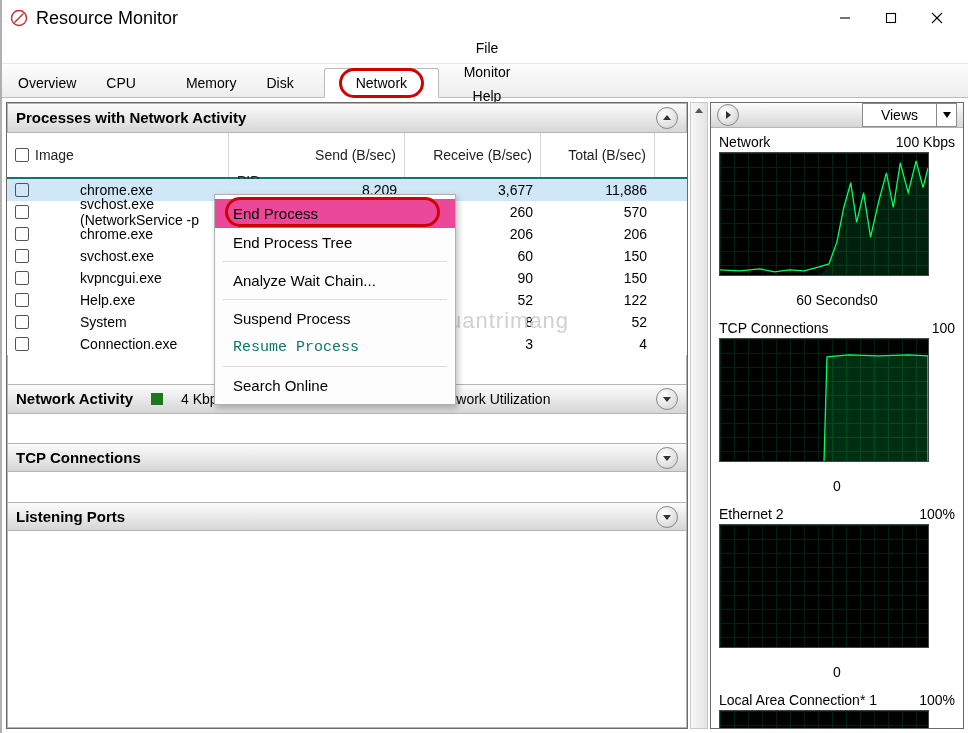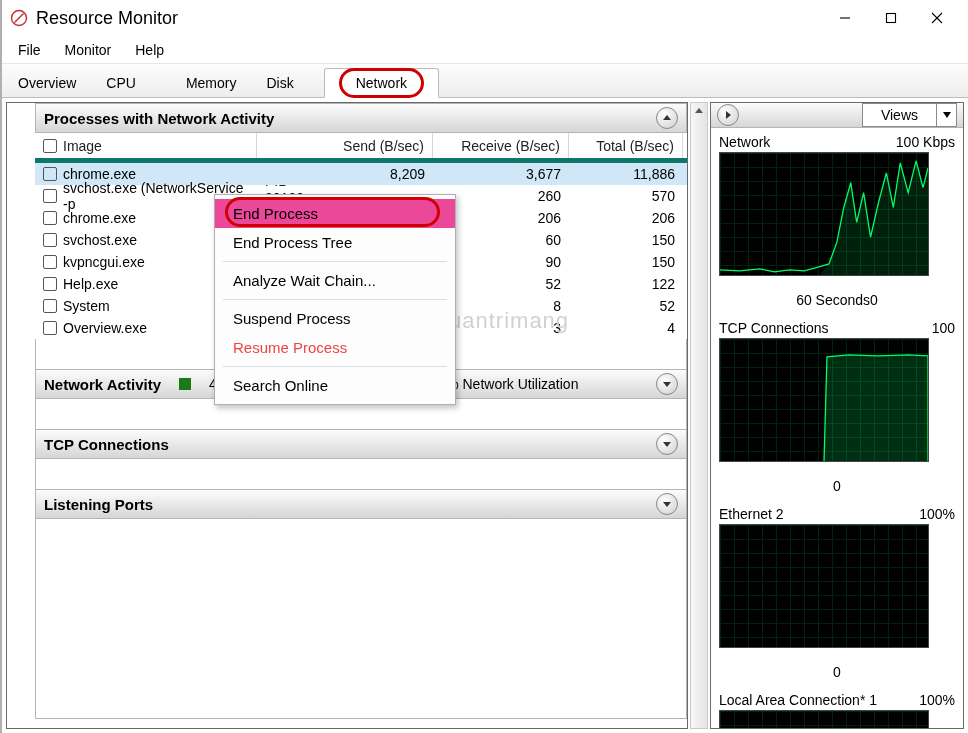--- a/index.html
+++ b/index.html
@@ -7,66 +7,66 @@
   .window-border { border-left:2px solid #b0b0b0; width:968px; height:733px; position:relative; }
 
   
   .titlebar { height:36px; display:flex; align-items:center; padding:0 8px; }
   .titlebar .icon-wrap { width:18px; height:18px; margin-right:8px; }
   .titlebar .title { flex:1; font-size:18px; }
   .titlebar .winbtn { width:46px; height:32px; display:flex; align-items:center; justify-content:center; }
   .titlebar .winbtn svg { width:12px; height:12px; stroke:#000; fill:none; stroke-width:1.1; }
 
   
-  .menubar { height:28px; display:flex; align-items:center; padding-left:4px; border-bottom:1px solid #e6e6e6; }
+  .menubar { height:28px; display:flex; align-items:center; padding-left:4px; border-bottom:1px solid #e6e6e6;flex-direction:column; }
   .menubar .item { padding:4px 12px; font-size:14px; }
 
   
   .tabstrip { height:34px; display:flex; align-items:flex-end; padding-left:2px; background:linear-gradient(#fdfdfd,#ededed); border-bottom:1px solid #bcbcbc; }
   .tabstrip .tab { padding:6px 14px 6px 14px; font-size:14px; margin-right:2px; }
   .tabstrip .tab.active { background:#fff; border:1px solid #bcbcbc; border-bottom:1px solid #fff; border-radius:3px 3px 0 0; position:relative; top:1px; }
   .red-oval { border:3px solid #d00000; border-radius:18px; padding:4px 14px; }
 
   
   .body { display:flex; height:calc(100% - 36px - 28px - 34px); }
-  .left { flex:1; border:1px solid #6a6a6a; margin:4px 0 4px 4px; background:#fff; display:flex; flex-direction:column; overflow:hidden;padding-left:28px; }
+  .left { flex:1; border:1px solid #6a6a6a; margin:4px 0 4px 4px; background:#fff; display:flex; flex-direction:column; overflow:hidden; }
   .scrollbar-v { width:18px; background:linear-gradient(90deg,#f7f7f7,#e4e4e4); border:1px solid #c9c9c9; margin:4px 2px; position:relative; }
   .scrollbar-v .arrowbtn { height:16px; display:flex; align-items:center; justify-content:center; }
   .scrollbar-v .arrowbtn svg{ width:8px;height:8px;fill:#555; }
   .right { width:254px; border:1px solid #6a6a6a; margin:4px 4px 4px 0; background:#fff; display:flex; flex-direction:column; overflow:hidden; }
 
   
   .section-head { height:30px; display:flex; align-items:center; padding:0 8px; background:linear-gradient(#fcfcfc,#d6d6d6); border:1px solid #b4b4b4; margin:0; font-weight:600; font-size:15px; }
   .section-head .grow { flex:1; display:flex; align-items:center; gap:18px; }
   .section-head .chip { width:12px; height:12px; display:inline-block; }
   .section-head .chip.green { background:#1a7a1a; }
   .section-head .chip.blue { background:#1a1a9a; }
   .section-head .stat { font-weight:400; font-size:14px; }
   .round-btn { width:22px; height:22px; border-radius:50%; border:1px solid #888; background:radial-gradient(circle at 35% 30%,#fff,#cfcfcf); display:flex; align-items:center; justify-content:center; }
   .round-btn svg { width:10px; height:10px; fill:#333; }
 
   
   .ptable { display:flex; flex-direction:column; }
-  .ptable .head { display:flex; height:30px; border-bottom:5px solid #0f766e; font-size:14px; }
+  .ptable .head { display:flex; height:46px; border-bottom:2px solid #0f766e; font-size:14px; }
   .ptable .head .cell { border-right:1px solid #d7d7d7; display:flex; align-items:center; padding:0 8px; color:#222; }
   .ptable .row { display:flex; height:22px; font-size:14px; align-items:center; }
   .ptable .row.sel { background:#cfe7f6; }
-  .ptable .row .cell { padding:0 8px; display:flex; align-items:center; }
+  .ptable .row .cell { padding:0 8px; display:flex; align-items:center;gap:45px; }
   .col-img { width:222px; }
   .col-pid { width:60px; justify-content:flex-start;margin-top:48px; }
   .col-send { width:116px; justify-content:flex-end; }
   .col-recv { width:136px; justify-content:flex-end; }
   .col-tot  { width:114px; justify-content:flex-end; }
   .chk { width:14px; height:14px; border:1px solid #555; border-radius:2px; margin-right:6px; flex-shrink:0; }
 
   
   .ctxmenu { position:absolute; left:212px; top:194px; width:242px; background:#fdfdfd; border:1px solid #b0b0b0; box-shadow:2px 3px 6px rgba(0,0,0,.25); padding:4px 0; z-index:50; }
   .ctxmenu .mitem { padding:6px 18px; font-size:15px; }
   .ctxmenu .mitem.hover { background:#ec4899; }
-  .ctxmenu .mitem.disabled { color:#ef4444; }
+  .ctxmenu .mitem.disabled { color:#0f766e;font-family:Liberation Mono, monospace; }
   .ctxmenu .sep { height:1px; background:#dcdcdc; margin:4px 8px; }
   .ctxmenu .red-oval { position:absolute; left:10px; top:2px; width:215px; height:30px; padding:0; border-width:3px; }
 
   
   .gap { height:30px; background:#fff; border:1px solid #b4b4b4; border-top:none; border-bottom:none; }
   .gap.last { height:200px; border-bottom:1px solid #b4b4b4;}
 
   
   .rtop { height:34px; display:flex; align-items:center; padding:0 6px; background:linear-gradient(#fcfcfc,#d6d6d6); border-bottom:1px solid #b4b4b4; gap:8px; }
   .views-drop { display:flex; align-items:center; border:1px solid #8a8a8a; background:#fff; height:24px; }
@@ -224,21 +224,21 @@
                 <span>System</span>
               </div>
               <div class="cell col-pid"></div>
               <div class="cell col-send"></div>
               <div class="cell col-recv">8</div>
               <div class="cell col-tot">52</div>
             </div>
             <div class="row">
               <div class="cell col-img">
                 <span class="chk"></span>
-                <span>Overview.exe</span>
+                <span>Connection.exe</span>
               </div>
               <div class="cell col-pid"></div>
               <div class="cell col-send"></div>
               <div class="cell col-recv">3</div>
               <div class="cell col-tot">4</div>
             </div>
           </div>
       </div>
 
       <div class="gap"></div>

